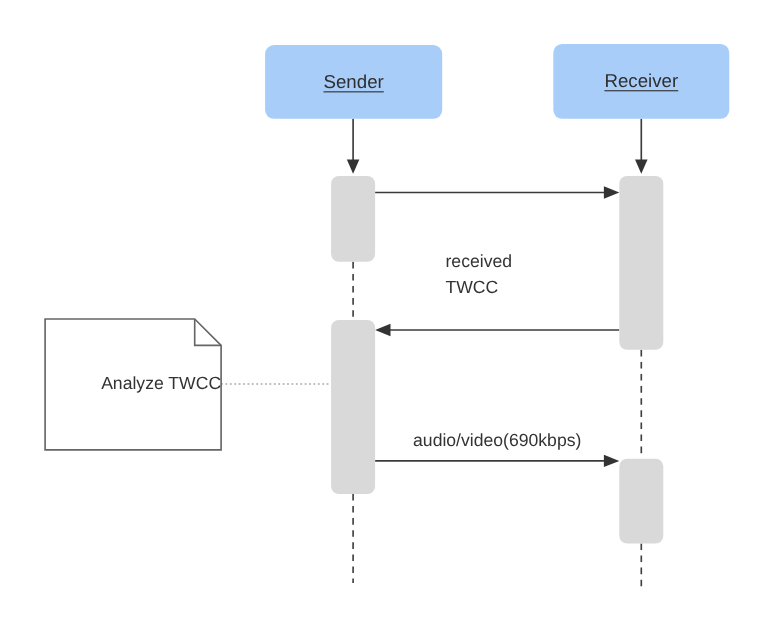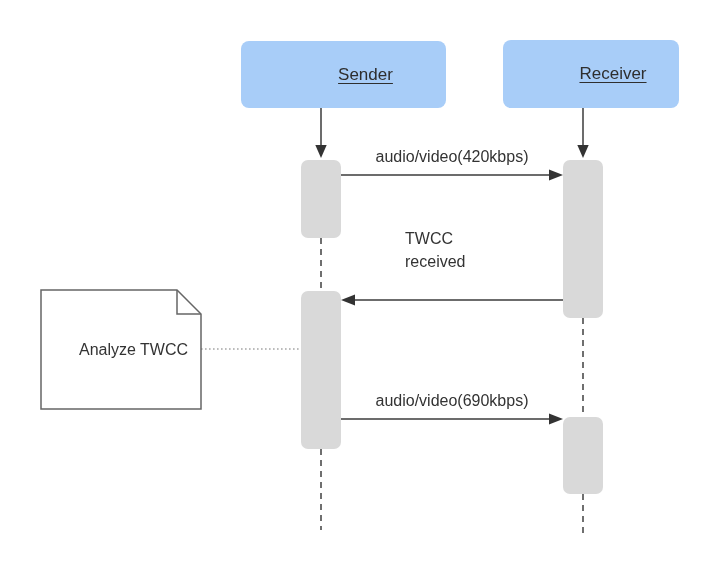--- a/index.html
+++ b/index.html
@@ -13,21 +13,20 @@
     overflow: hidden;
   }
   .layer { position: absolute; left: 0; top: 0; }
   .actor-box {
     position: absolute;
     background: #a8cdf8;
     border-radius: 8px;
     display: flex;
     align-items: center;
     justify-content: center;
-    padding-left: 44px;
   }
   .actor-label {
     font-size: 17px;
     text-decoration: underline;
     text-underline-offset: 3px;
     color: #2e2e2e;
   }
   .activation {
     position: absolute;
     width: 40px;
@@ -43,27 +42,26 @@
   .msg-label.centered { text-align: center; }
   .msg-label.multiline { line-height: 22.5px; white-space: normal; }
   .note-text {
     position: absolute;
     left: 41px;
     top: 290px;
     width: 160px;
     height: 119px;
     display: flex;
     flex-direction: column;
-    align-items: flex-start;
+    align-items: flex-end;
     justify-content: center;
     font-size: 16px;
     line-height: 21px;
     color: #333333;
     text-align: center;
-    padding-left: 38px;
   }
 </style>
 </head>
 <body>
 
 <div class="canvas">
 
   <svg class="layer" width="703" height="571" viewBox="0 0 703 571">
 
     <line x1="321" y1="108" x2="321" y2="146" stroke="#3b3b3b" stroke-width="1.5"></line>
@@ -89,34 +87,33 @@
 
     <line x1="201" y1="349" x2="300" y2="349" stroke="#a6a6a6" stroke-width="1.4" stroke-dasharray="1.6 2.4"></line>
 
     <polygon points="41,290 177,290 201,314 201,409 41,409" fill="#ffffff" stroke="#666666" stroke-width="1.5" stroke-linejoin="miter"></polygon>
     <polyline points="177,290 177,314 201,314" fill="none" stroke="#666666" stroke-width="1.5"></polyline>
   </svg>
 
   <div class="actor-box" style="left:241px; top:41px; width:161px; height:67px;">
     <span class="actor-label">Sender</span>
   </div>
-  <div class="actor-box" style="left:503px; top:40px; width:132px; height:68px;">
+  <div class="actor-box" style="left:503px; top:40px; width:160px; height:68px;">
     <span class="actor-label">Receiver</span>
   </div>
 
   <div class="activation" style="left:301px; top:160px; height:78px;"></div>
   <div class="activation" style="left:301px; top:291px; height:158px;"></div>
   <div class="activation" style="left:563px; top:160px; height:158px;"></div>
   <div class="activation" style="left:563px; top:417px; height:77px;"></div>
 
-  <div class="msg-label centered" style="left:341px; top:148px; width:222px;">audio/video(420kbps)</div>
 
   <div class="msg-label multiline" style="left:405px; top:228px; width:160px;">
+    <div>received</div>
     <div>TWCC</div>
-    <div>received</div>
   </div>
 
   <div class="msg-label centered" style="left:341px; top:392px; width:222px;text-align:center;">audio/video(690kbps)</div>
 
   <div class="note-text">
     <div>Analyze TWCC</div>
   </div>
 
 </div>
 

